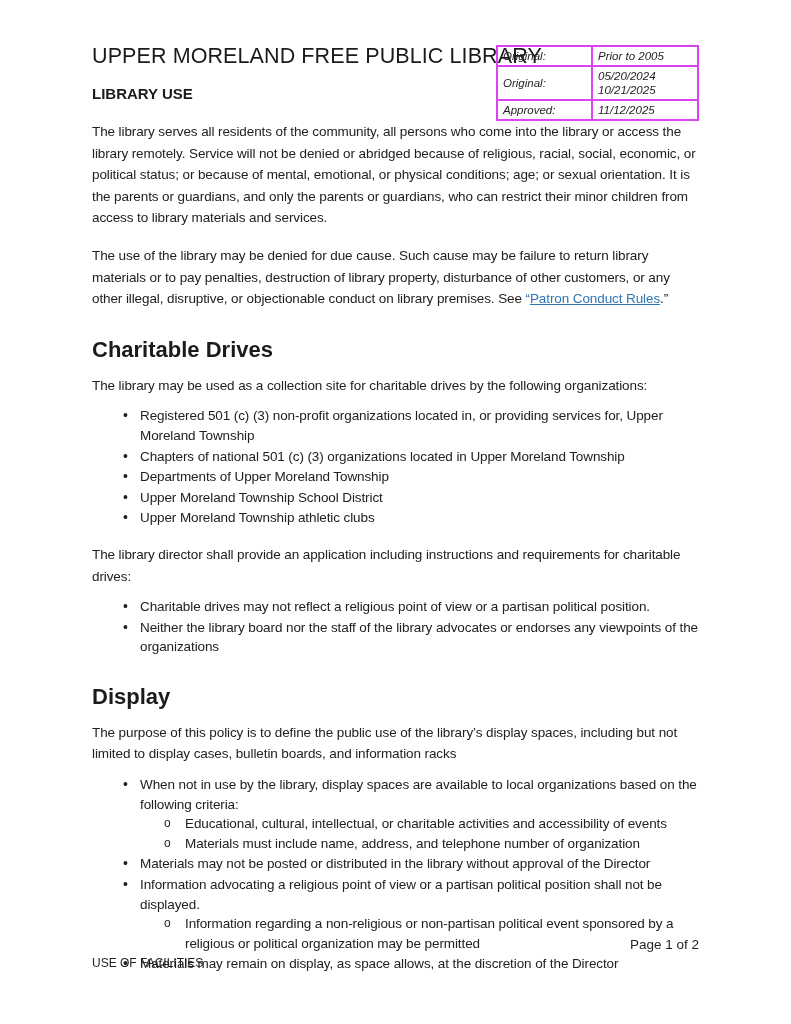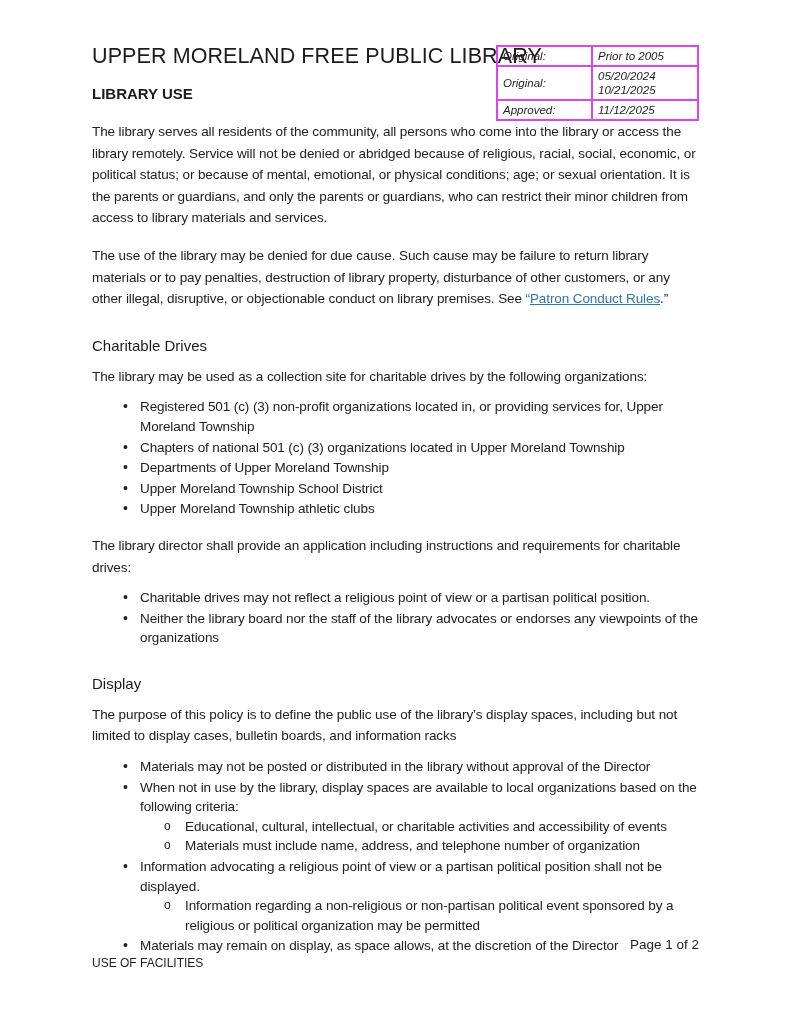--- a/index.html
+++ b/index.html
@@ -61,22 +61,22 @@
   .tight { margin-top: 12px; }
   .link {
     color: #2E75B6;
     text-decoration: underline;
     cursor: pointer;
   }
   .q { color: #2E75B6; }
 
   
   .sec-h {
-    font-size: 15px;
-    font-weight: 400;
+    font-size: 22px;
+    font-weight: 700;
     color: #1b1b1b;
     margin: 27px 0 0 0;
   }
 
   
   ul.l1 {
     list-style: none;
     margin: 10px 0 0 0;
     padding: 0;
     font-size: 13.5px;
@@ -180,28 +180,28 @@
   <ul class="l1">
     <li><span>Charitable drives may not reflect a religious point of view or a partisan political position.</span></li>
     <li><span>Neither the library board nor the staff of the library advocates or endorses any viewpoints of the organizations</span></li>
   </ul>
 
   <h3 class="sec-h">Display</h3>
 
   <p class="body-p tight">The purpose of this policy is to define the public use of the library’s display spaces, including but not limited to display cases, bulletin boards, and information racks</p>
 
   <ul class="l1">
-    <li><span>Materials may not be posted or distributed in the library without approval of the Director</span></li>
     <li>
       <span>When not in use by the library, display spaces are available to local organizations based on the following criteria:</span>
       <ul class="l2">
         <li><span>Educational, cultural, intellectual, or charitable activities and accessibility of events</span></li>
         <li><span>Materials must include name, address, and telephone number of organization</span></li>
       </ul>
     </li>
+    <li><span>Materials may not be posted or distributed in the library without approval of the Director</span></li>
     <li>
       <span>Information advocating a religious point of view or a partisan political position shall not be displayed.</span>
       <ul class="l2">
         <li><span>Information regarding a non-religious or non-partisan political event sponsored by a religious or political organization may be permitted</span></li>
       </ul>
     </li>
     <li><span>Materials may remain on display, as space allows, at the discretion of the Director</span></li>
   </ul>
 
   <div class="footer-page">Page 1 of 2</div>

